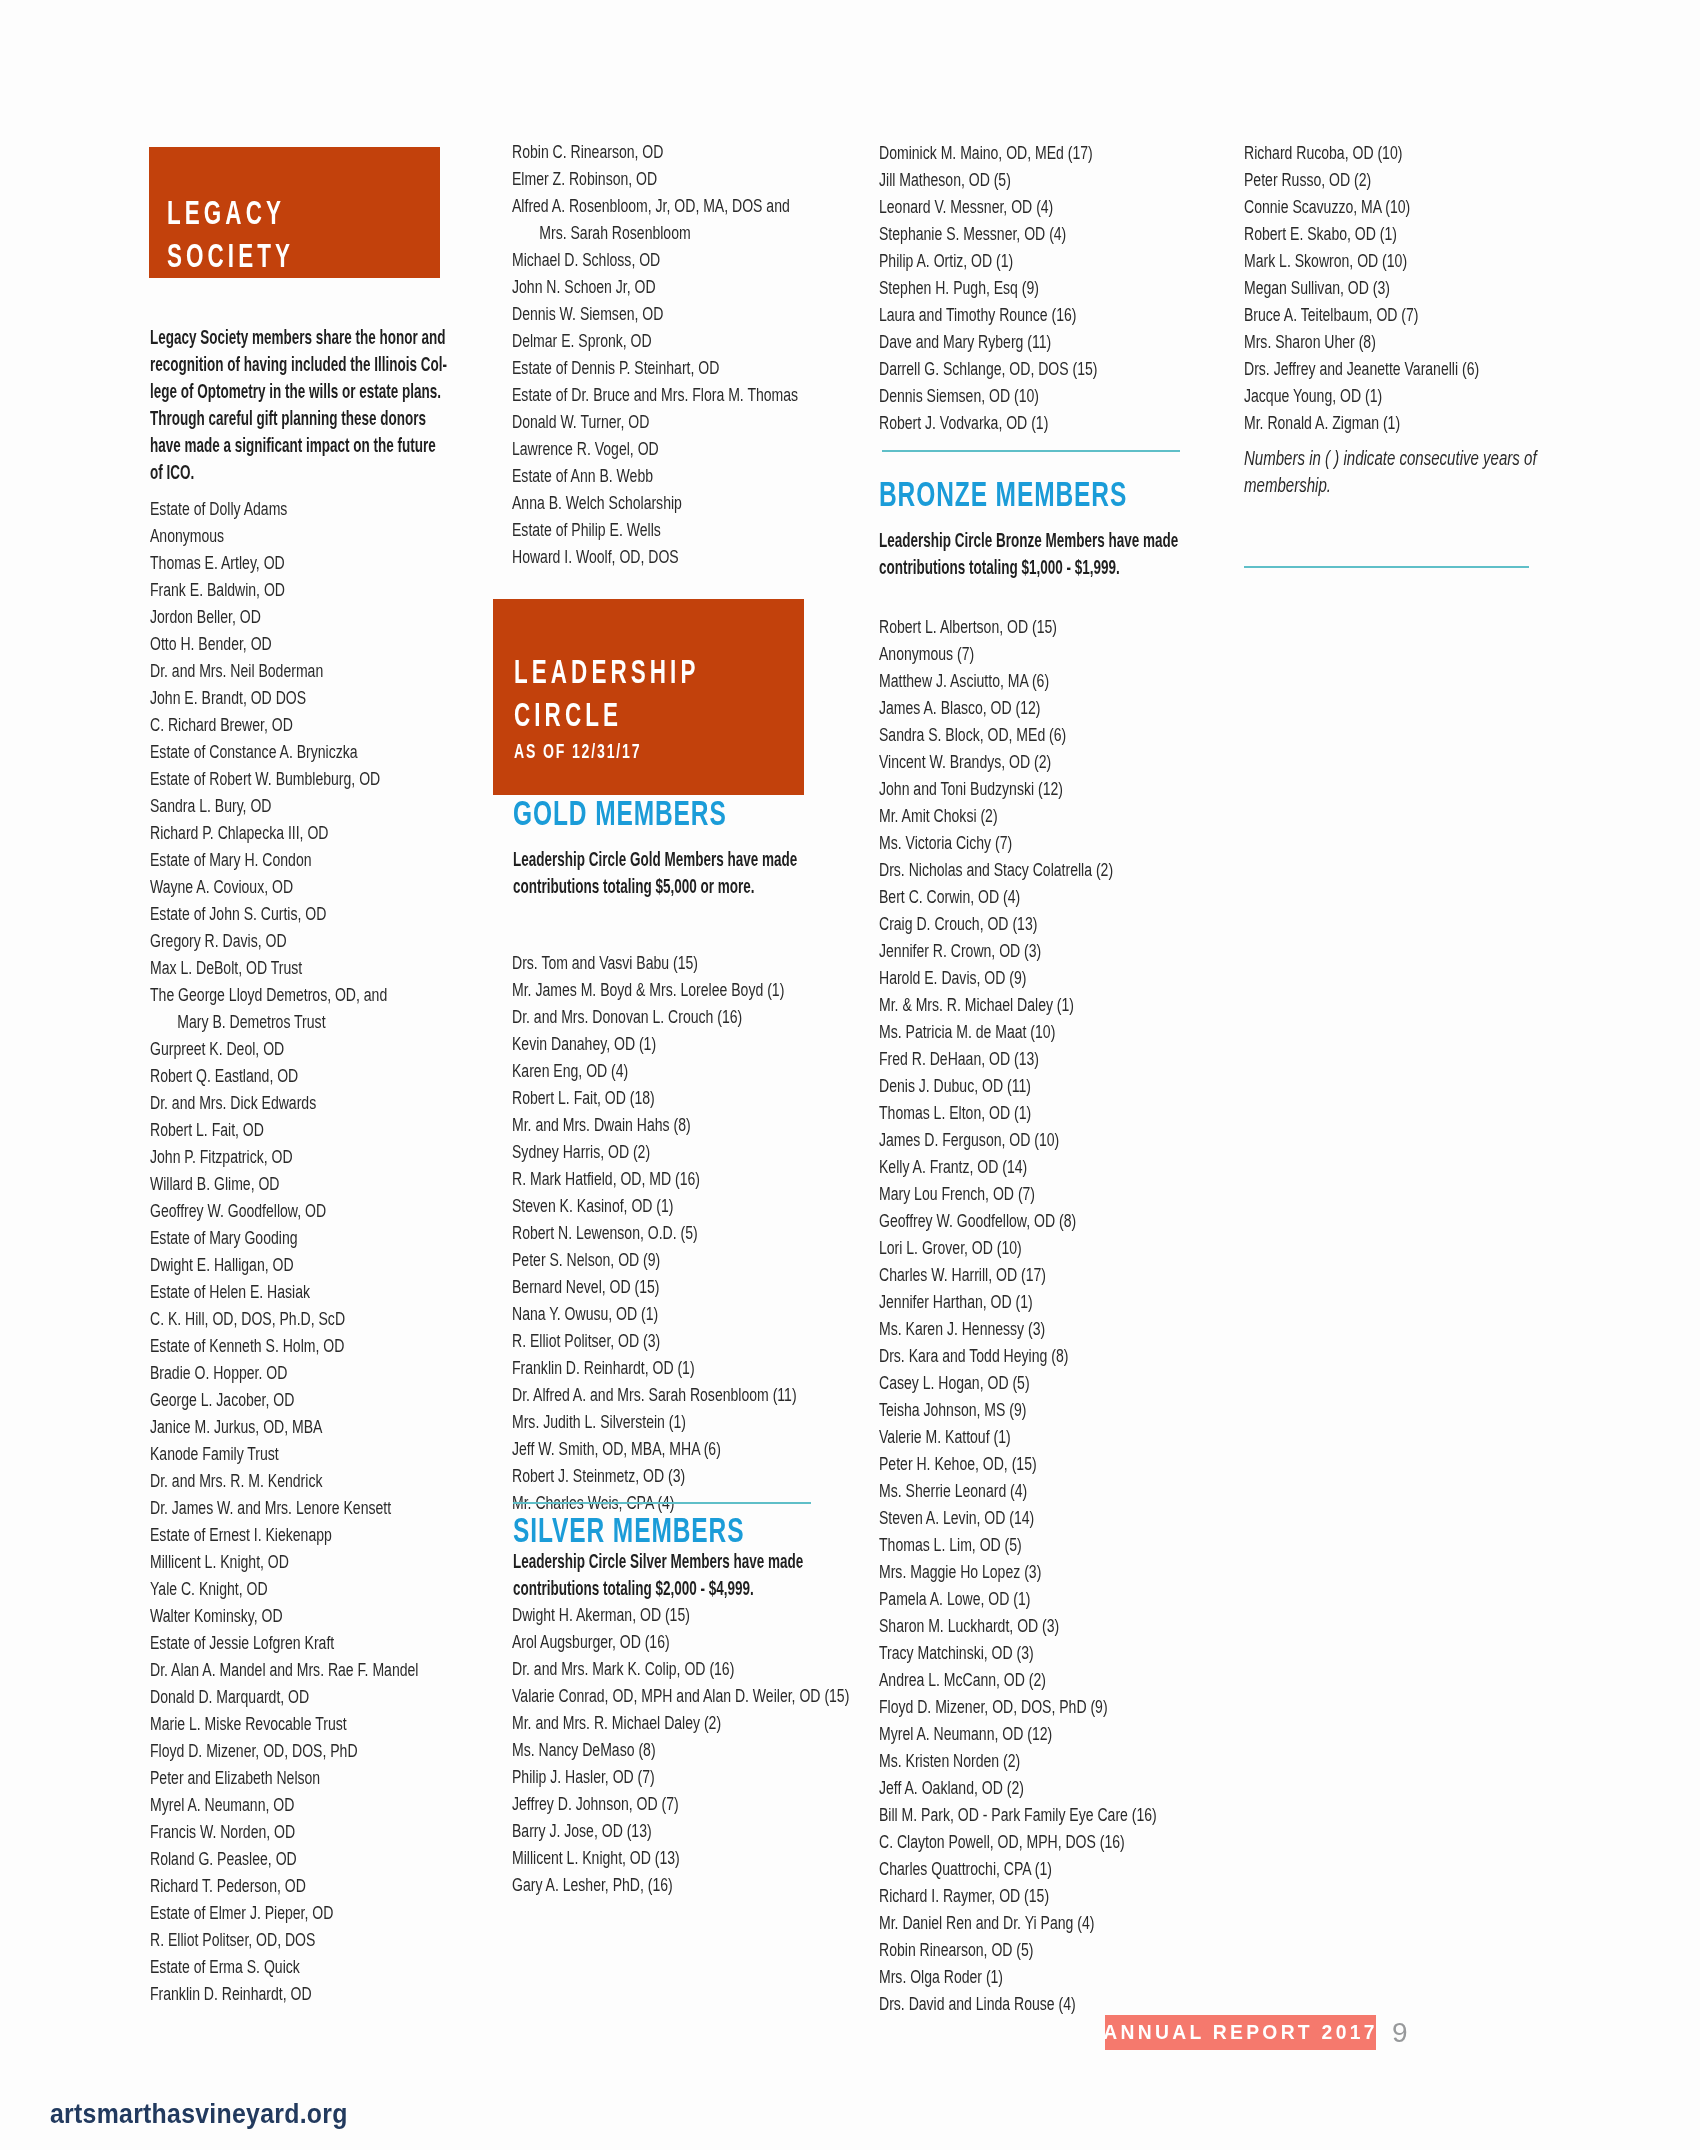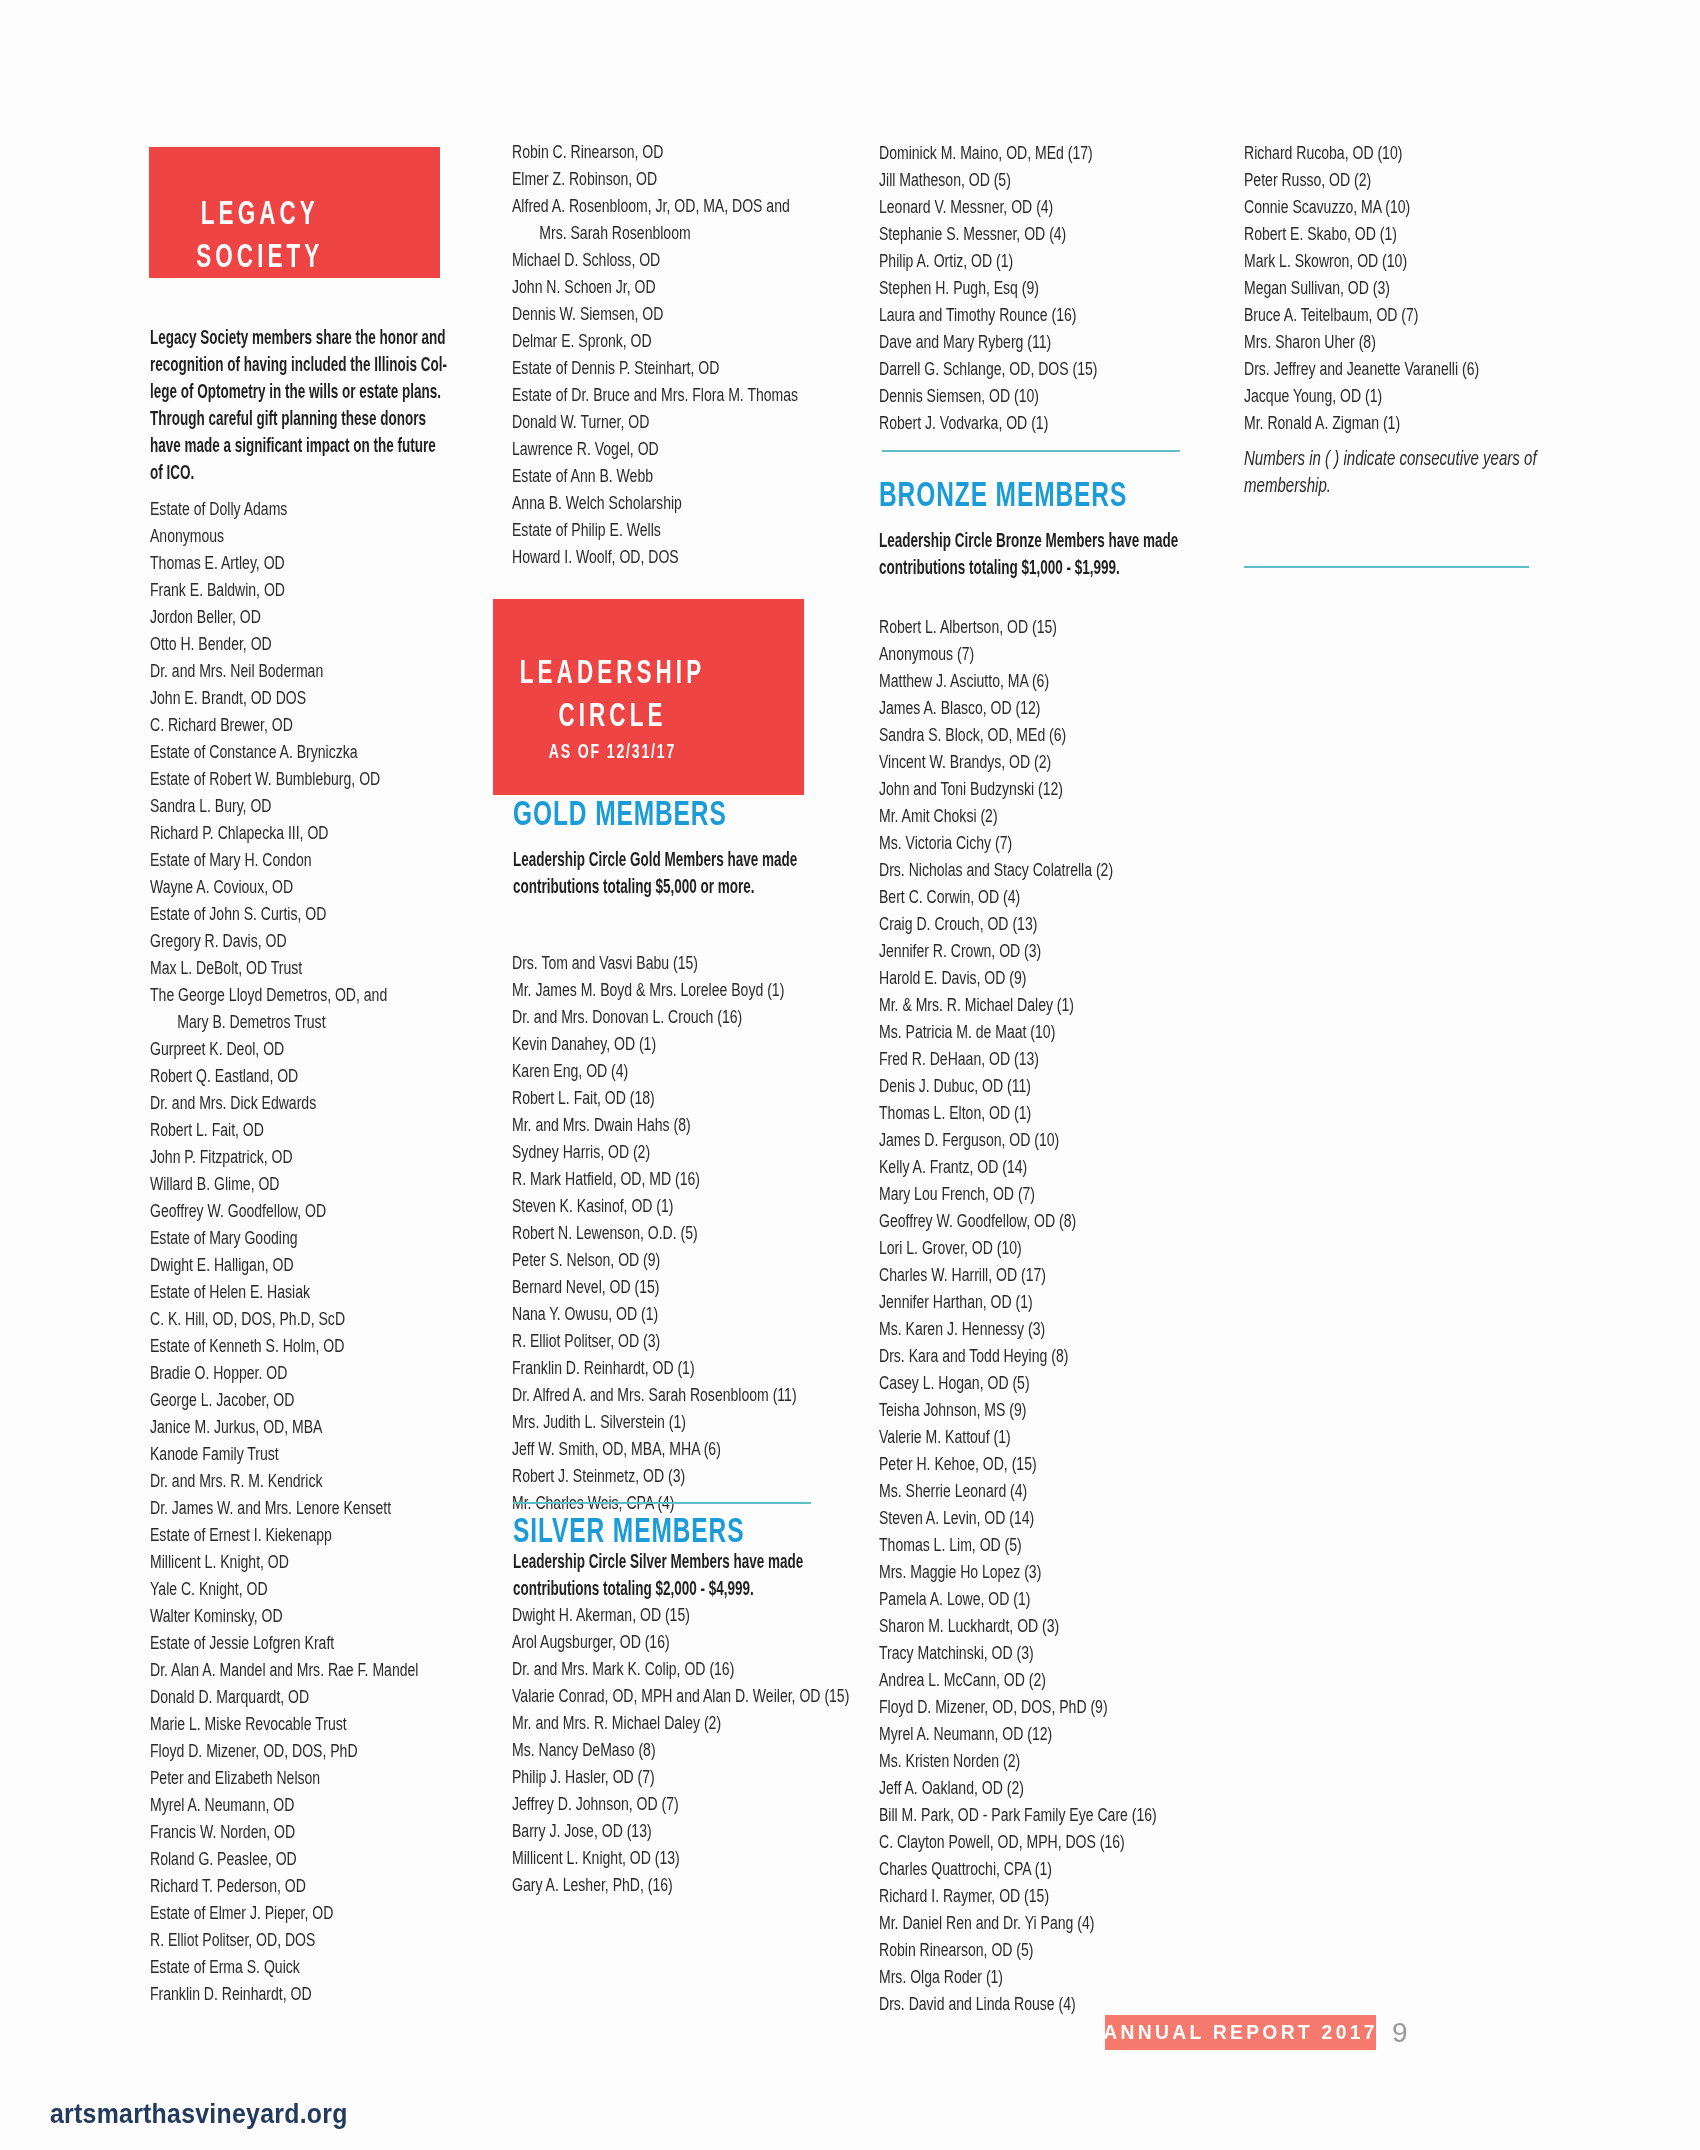--- a/index.html
+++ b/index.html
@@ -3,21 +3,21 @@
 <meta charset="utf-8">
 <style>
   html,body{margin:0;padding:0;}
   body{
     width:1701px;height:2151px;position:relative;
     background:#fdfdfd;color:#252525;
     font-family:"Liberation Sans", sans-serif;
     overflow:hidden;
   }
   
-  .blue-box{position:absolute;background:#ef4444;color:#ffffff;text-align:center;}
+  .blue-box{position:absolute;background:#c2410c;color:#ffffff;}
   .box-inner{transform:scaleX(.68);transform-origin:0 0;}
   .box-title{
     font-weight:bold;font-size:33px;line-height:43px;
     letter-spacing:6px;white-space:pre-line;
   }
   .box-sub{
     font-weight:bold;font-size:20.7px;letter-spacing:2.7px;margin-top:2.7px;white-space:nowrap;
   }
   
   .section-heading{

